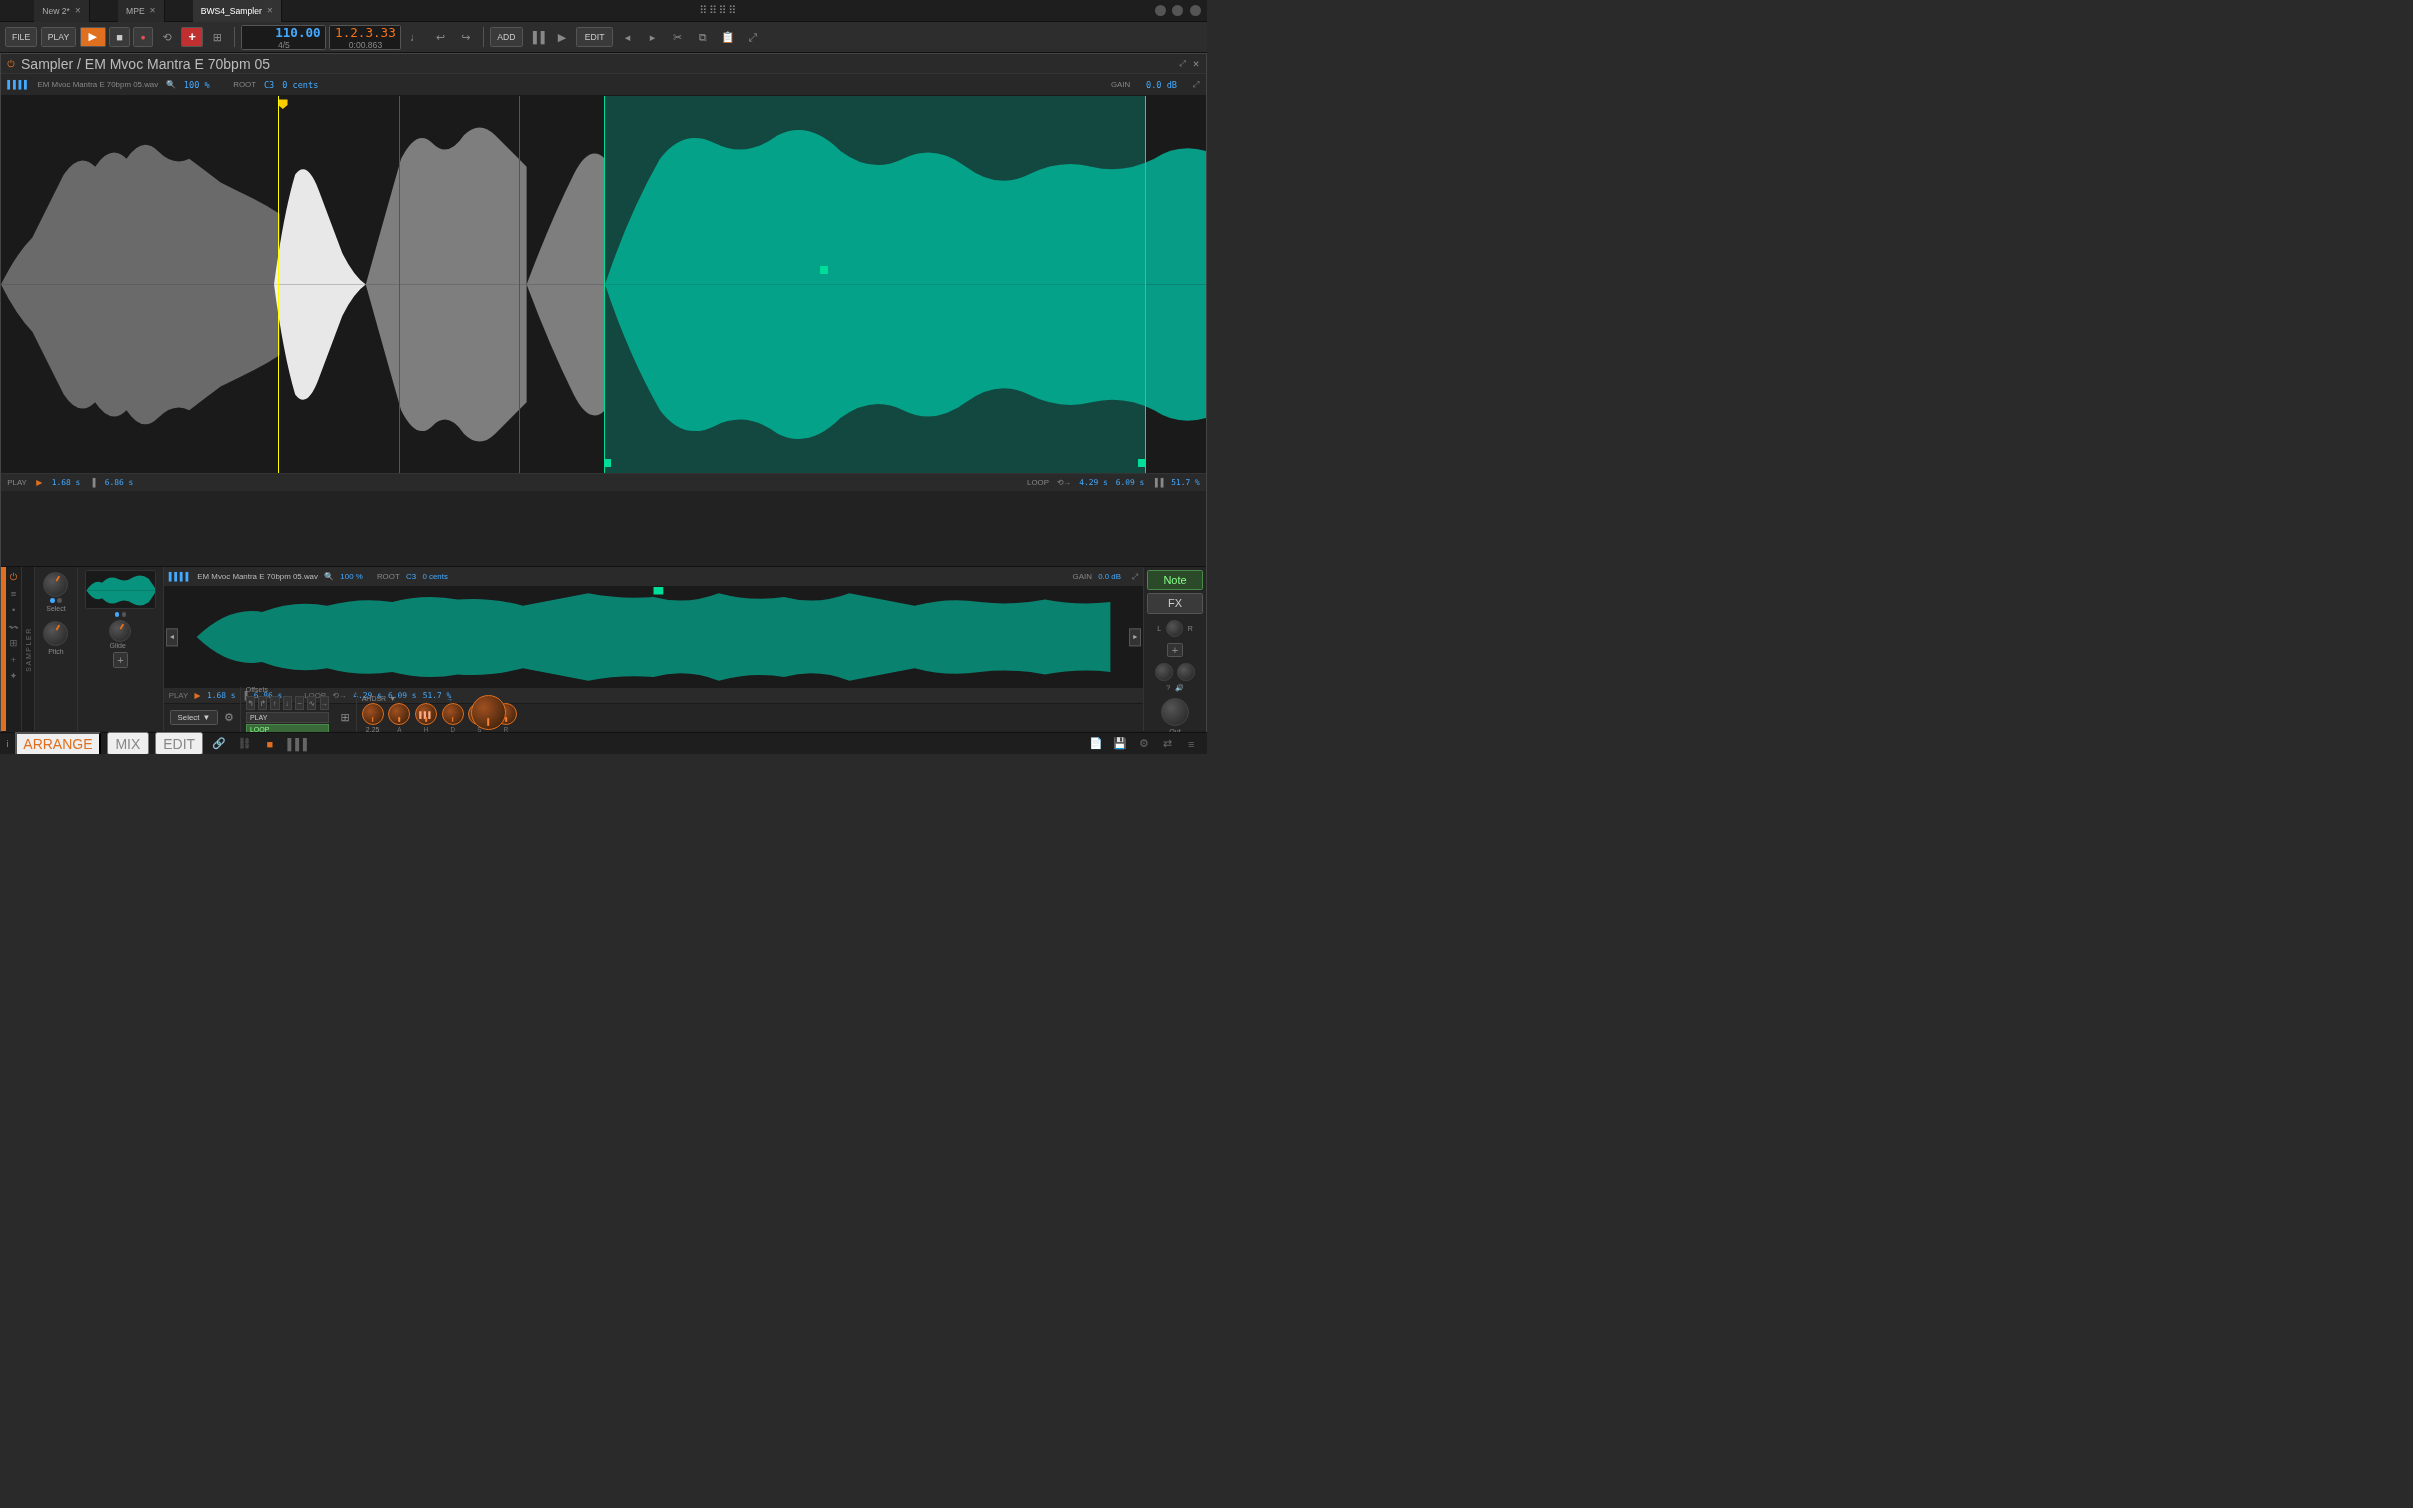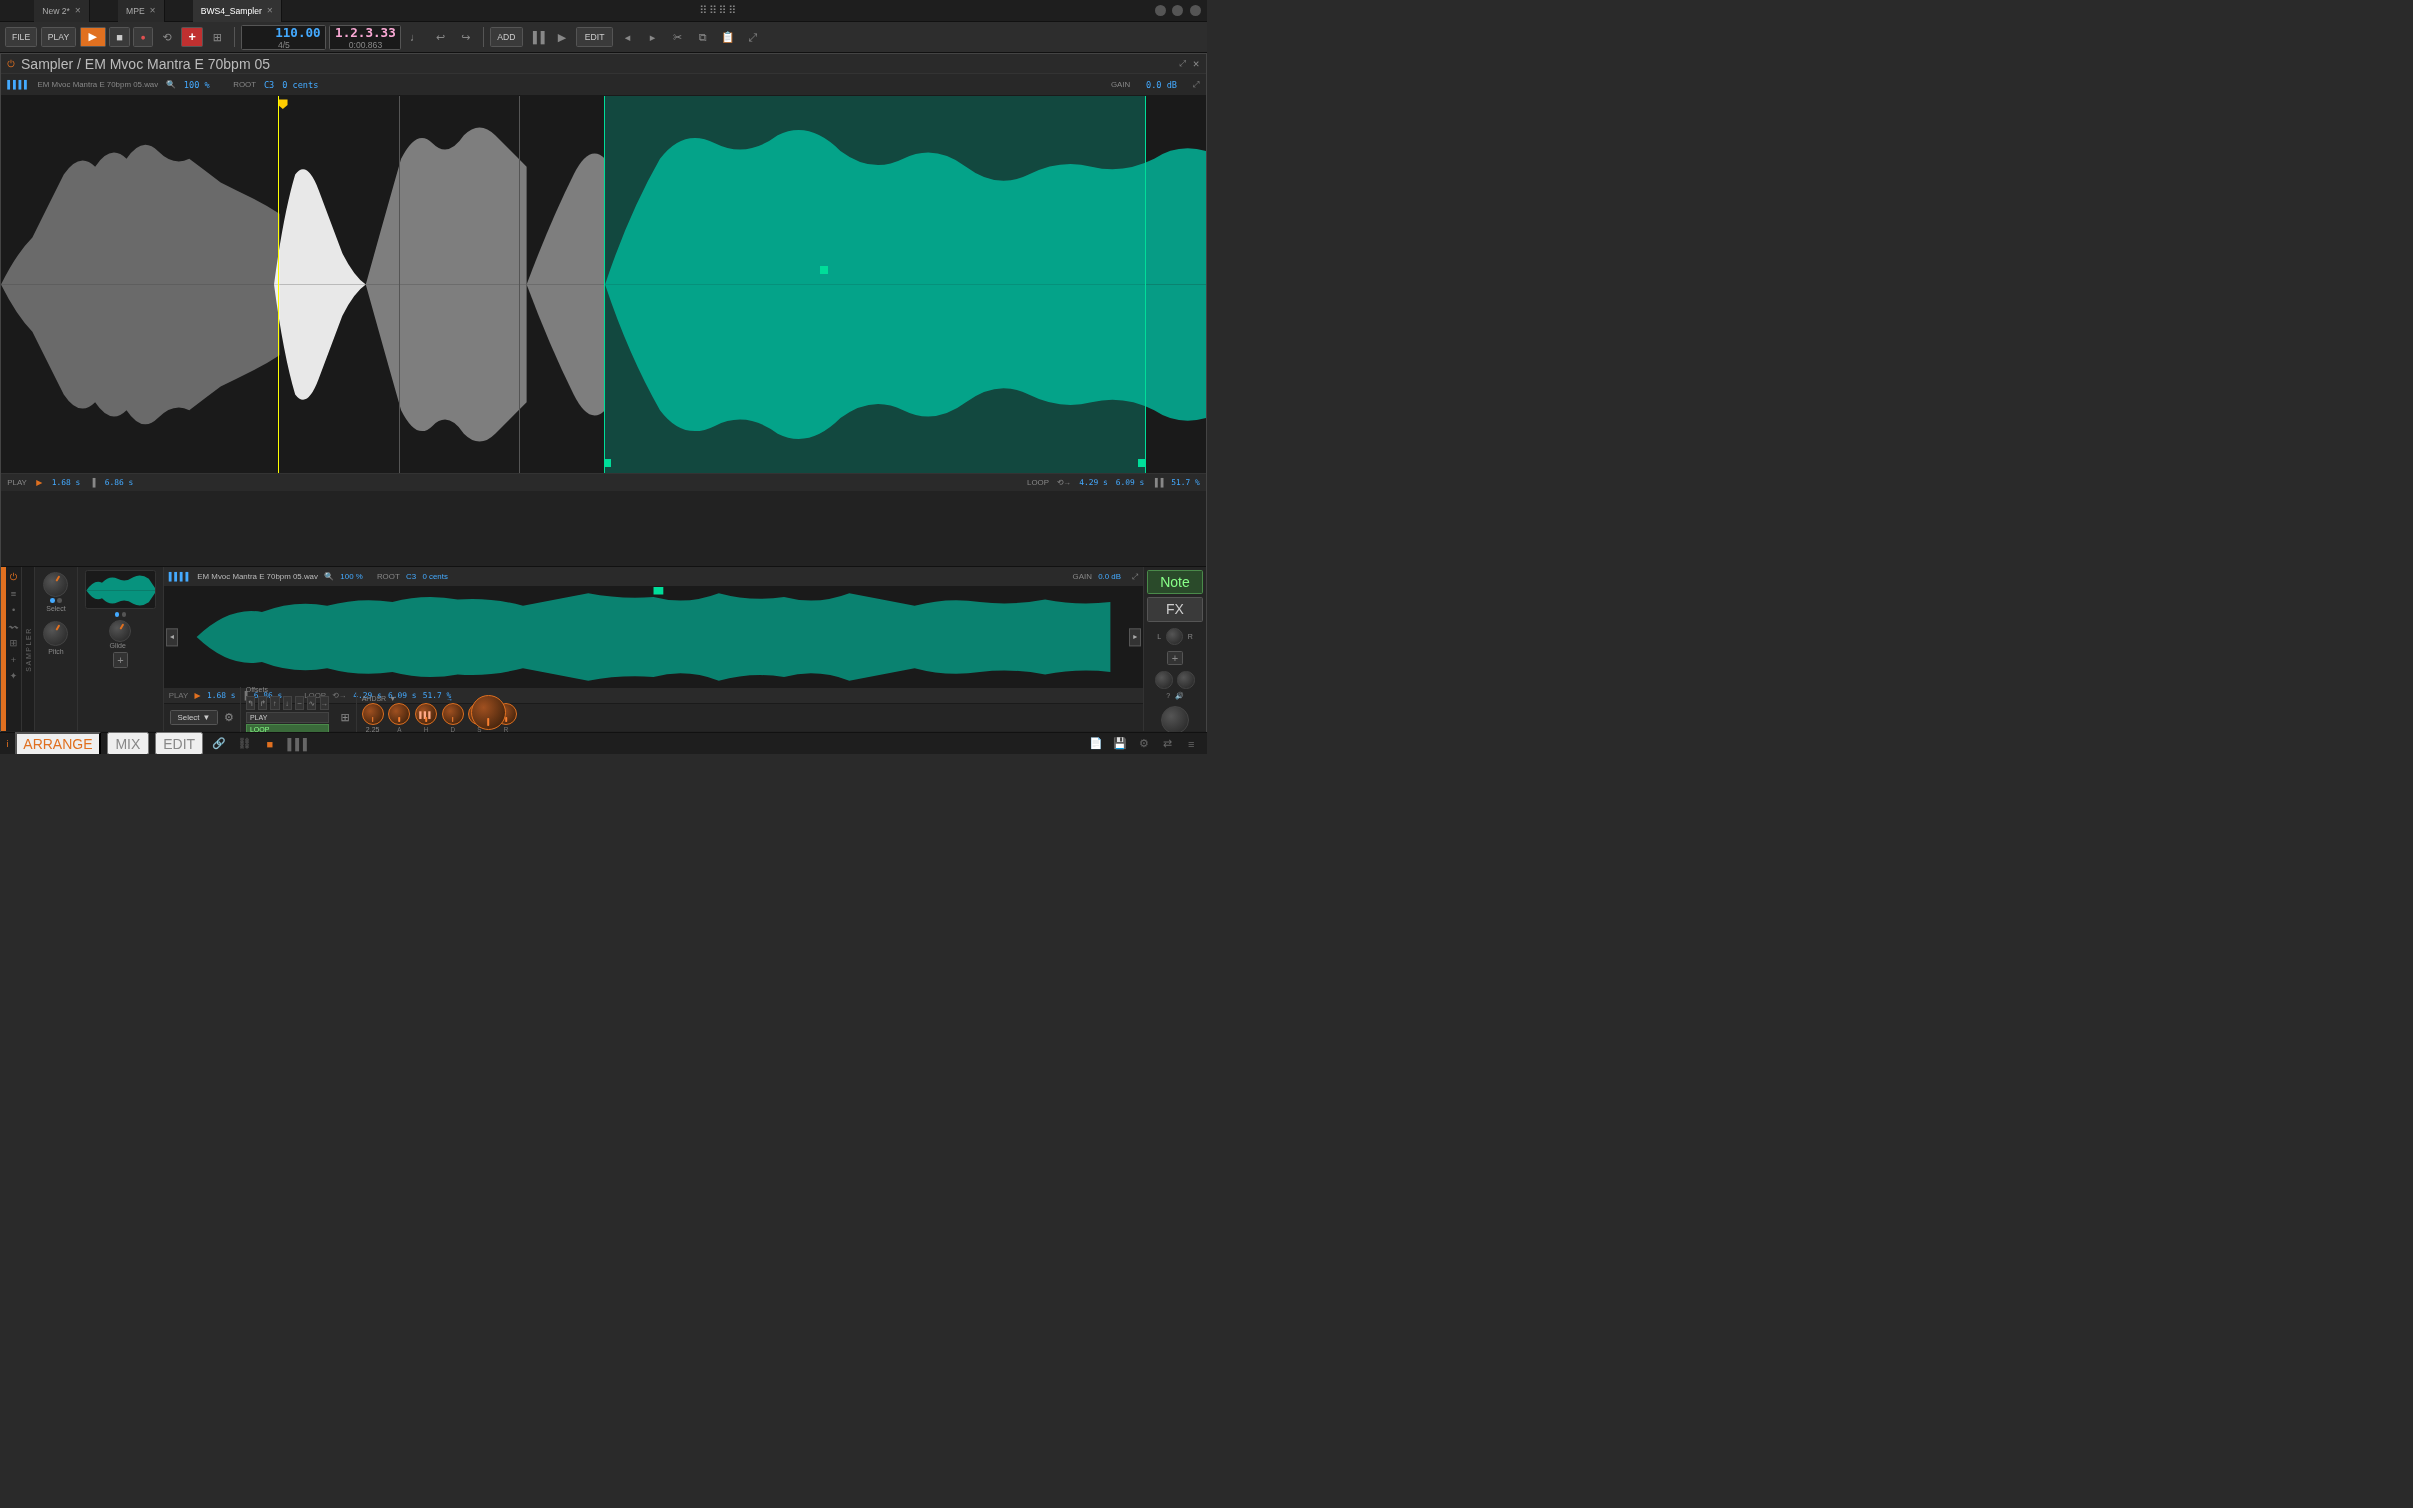--- a/index.html
+++ b/index.html
@@ -128,22 +128,22 @@
       display: flex;
       align-items: center;
       background: #1a1a1a;
       border: 0.8px solid #555;
       height: 25px;
       padding: 1.6px 4.7px;
       border-radius: 1.6px;
     }
     .time-val {
       font-size: 12.6px;
-      font-weight: bold;
-      color: #f9a8d4;
+      font-weight: normal;
+      color: #f97316;
       font-family: monospace;
     }
     .time-sub {
       font-size: 8.6px;
       color: #888;
     }
     .tb-icon-btn {
       display: flex;
       align-items: center;
       justify-content: center;
@@ -499,21 +499,21 @@
       display: flex;
       flex-direction: column;
       padding: 3.1px;
       gap: 3.1px;
     }
     .note-btn {
       background: #3a3a3a;
       border: 0.8px solid #555;
       color: #ccc;
       padding: 3.1px 6.3px;
-      font-size: 14px;
+      font-size: 11px;
       cursor: pointer;
       text-align: center;
       border-radius: 1.6px;
     }
     .note-btn.active {
       background: #2a4a2a;
       border-color: #4a8a4a;
       color: #8f8;
     }
 

